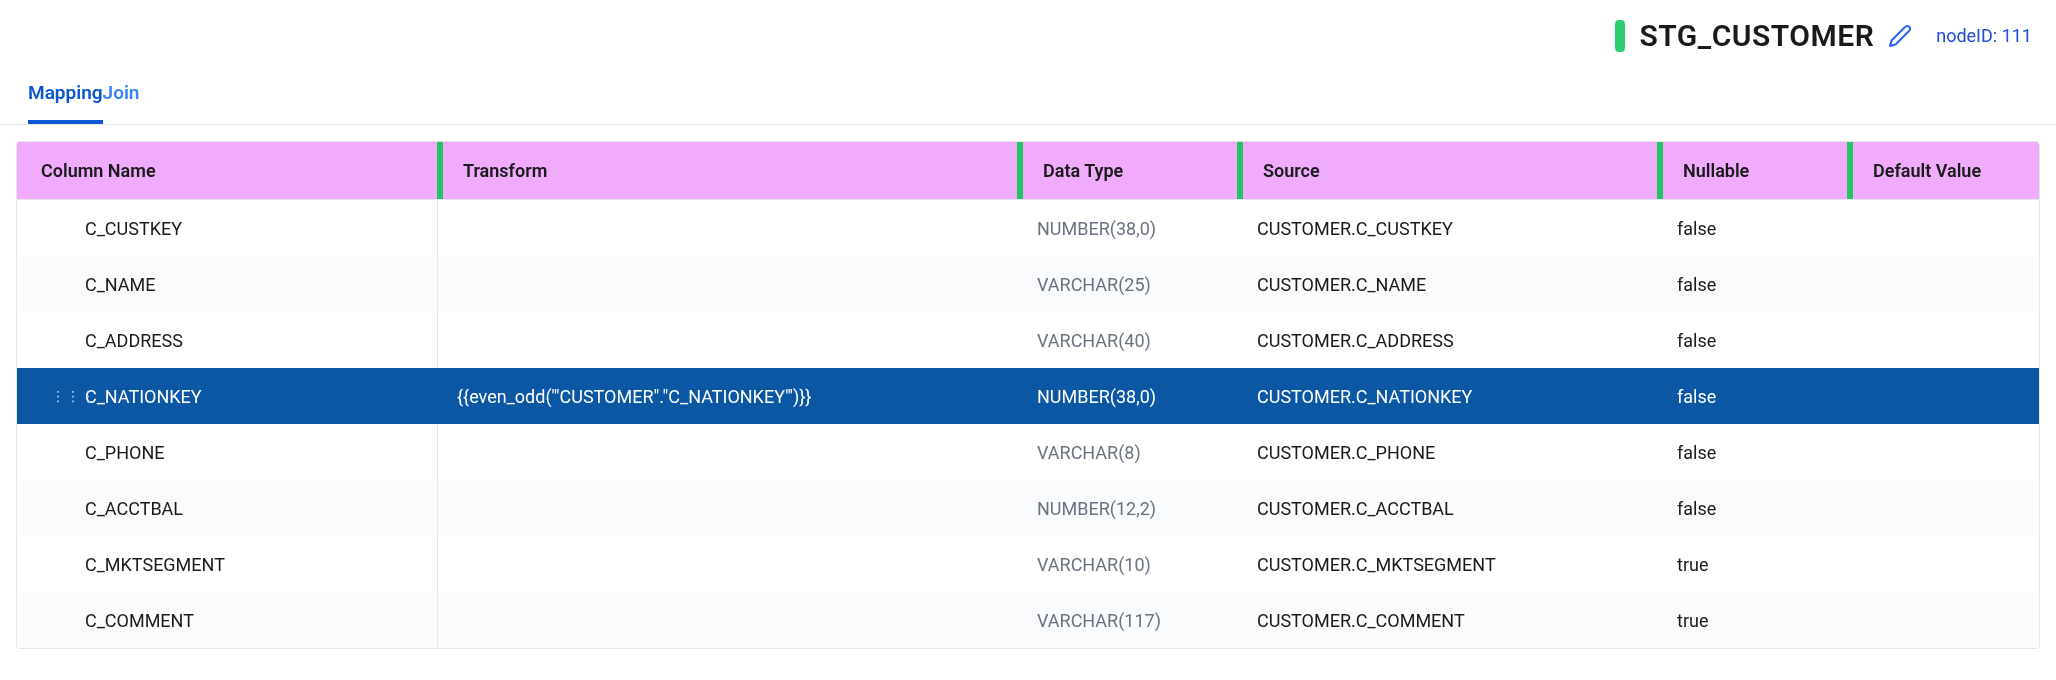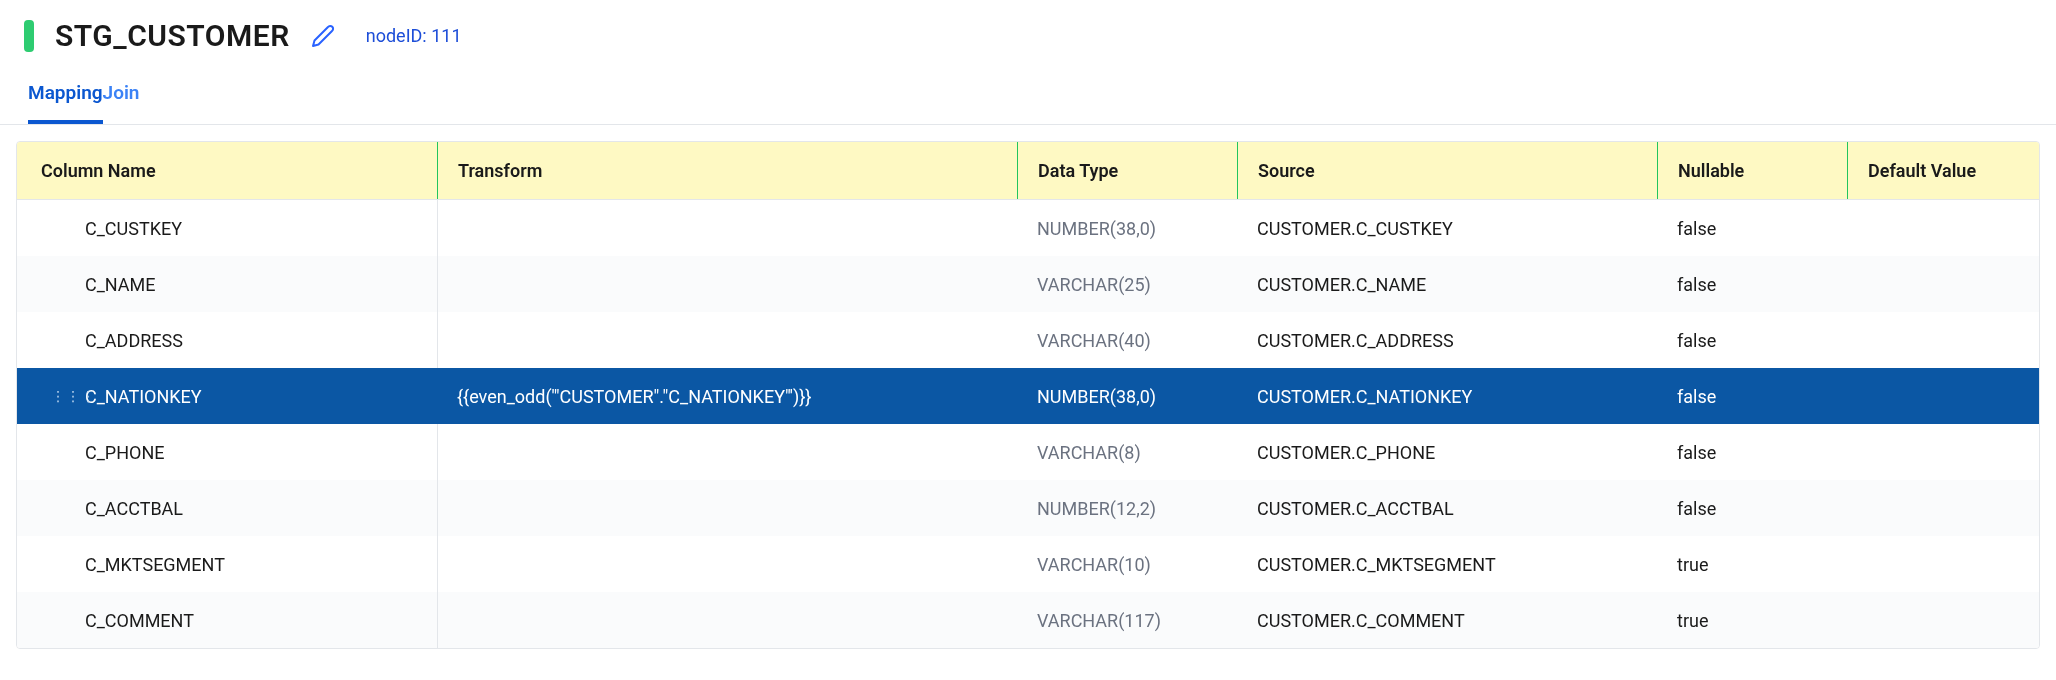--- a/index.html
+++ b/index.html
@@ -5,22 +5,23 @@
   * { box-sizing: border-box; margin: 0; padding: 0; }
   body {
     font-family: -apple-system, BlinkMacSystemFont, "Segoe UI", Roboto, "Helvetica Neue", Arial, sans-serif;
     background: #fff;
     color: #1a1a1a;
     width: 2056px;
   }
   .header {
     display: flex;
     align-items: center;
-    gap: 21px;
+    gap: 14px;
     padding: 18px 24px 10px 24px;
+    justify-content: flex-end;
   }
   .badge {
     width: 10px;
     height: 32px;
     background: #2ecc71;
     border-radius: 4px;
   }
   .title {
     font-size: 30px;
     font-weight: 600;
@@ -64,21 +65,21 @@
     overflow: hidden;
   }
   .row {
     display: grid;
     grid-template-columns: 420px 580px 220px 420px 190px 1fr;
     align-items: center;
     min-height: 56px;
     font-size: 18px;
   }
   .row.head {
-    background: #fef9c3;
+    background: #f0abfc;
     font-weight: 600;
     color: #1a1a1a;
     border-bottom: 1px solid #e3e6ea;
   }
   .row.body:nth-child(odd) { background: #fff; }
   .row.body:nth-child(even) { background: #fafbfc; }
   .row.selected {
     background: #0b57a4 !important;
     color: #fff;
   }
@@ -86,21 +87,21 @@
   .cell {
     padding: 14px 20px;
     white-space: nowrap;
     overflow: hidden;
     text-overflow: ellipsis;
   }
   .row.head .cell {
     padding: 18px 20px;
   }
   .row.head .cell.sep {
-    border-left: 1px solid #22c55e;
+    border-left: 6px solid #22c55e;
   }
   .cell.colname { padding-left: 68px; }
   .row.head .cell.colname { padding-left: 24px; }
   .dt { color: #6b7280; }
   .drag-handle {
     position: absolute;
     left: 34px;
     color: #cfd8e3;
     font-size: 14px;
     letter-spacing: 1px;

